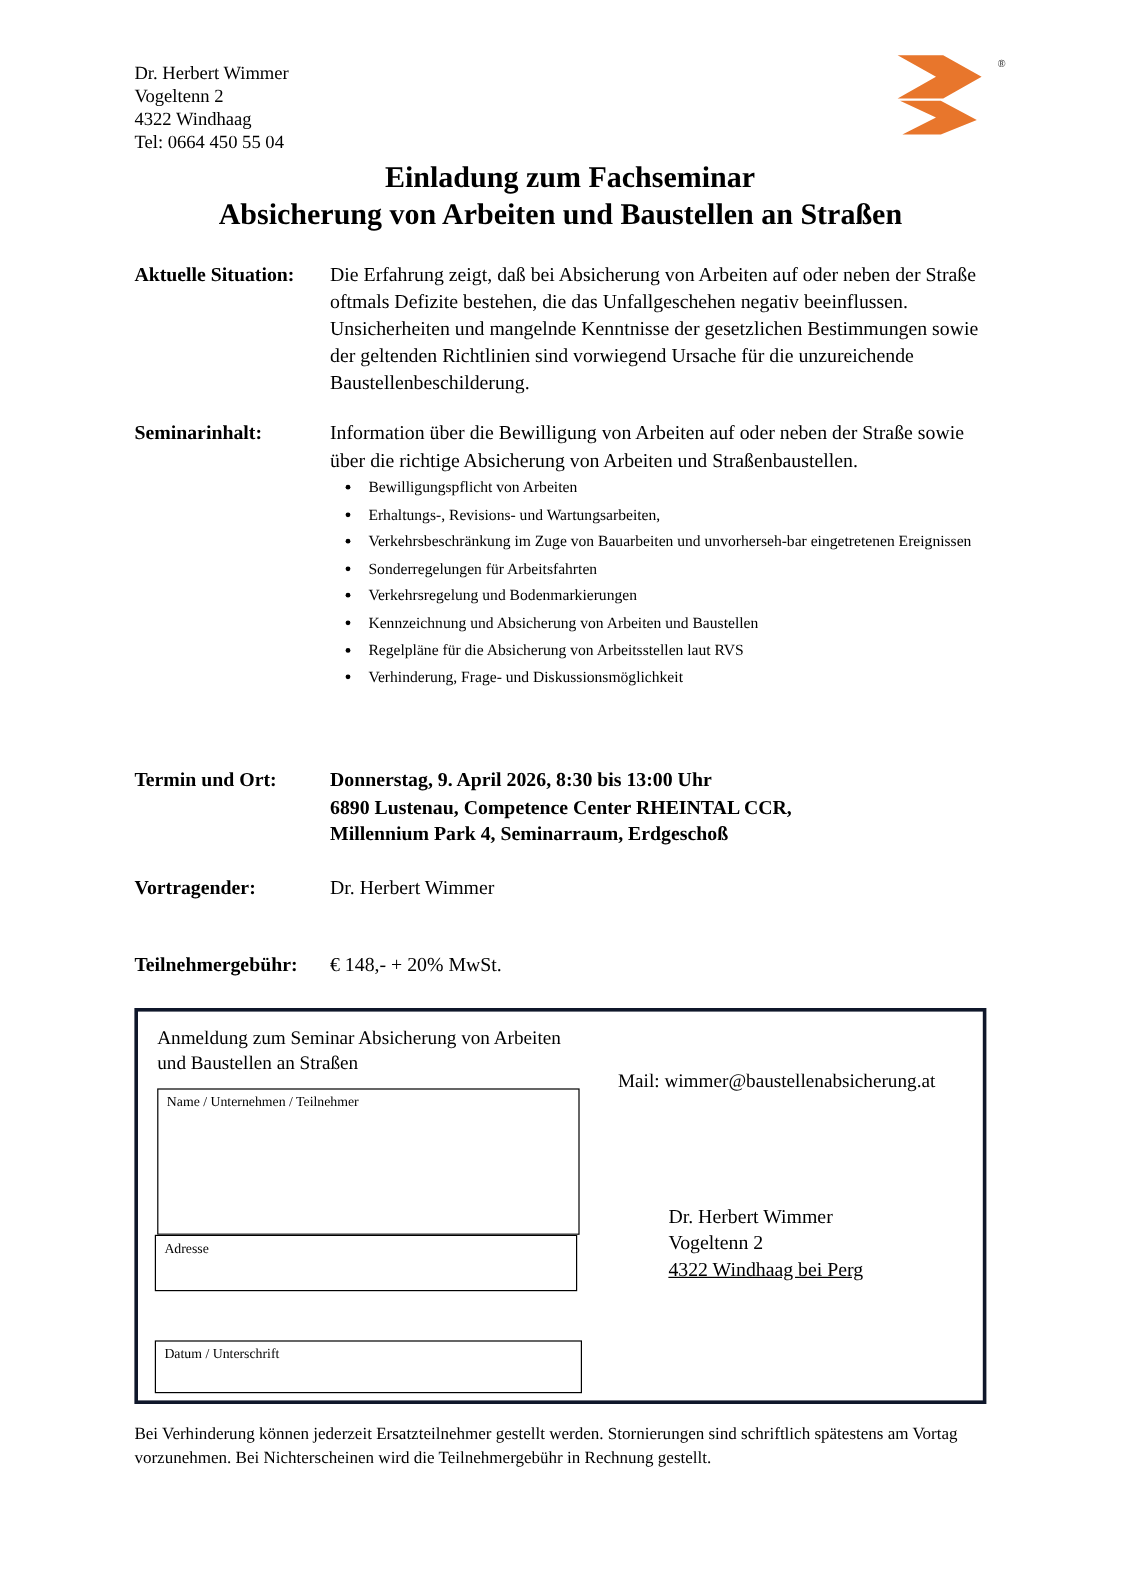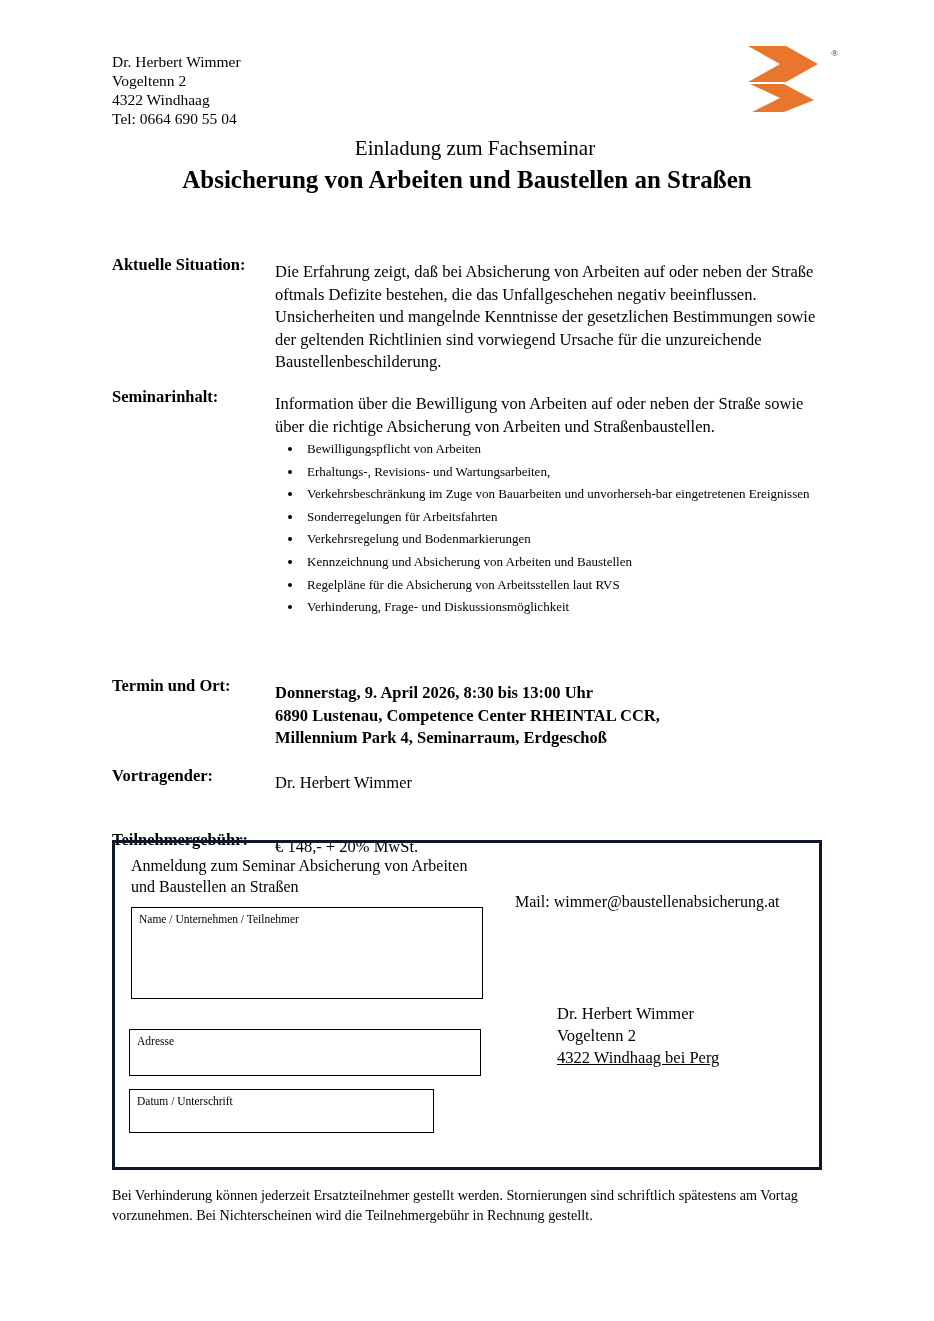--- a/index.html
+++ b/index.html
@@ -51,22 +51,22 @@
 
   
   .title-block {
     position: absolute;
     left: 0;
     top: 133px;
     width: 934px;
     text-align: center;
   }
   .title1 {
-    font-size: 21px;
-    font-weight: normal;
+    font-size: 25px;
+    font-weight: bold;
     line-height: 31px;
     padding-left: 16px;
   }
   .title2 {
     font-size: 25px;
     font-weight: bold;
     line-height: 31px;
   }
 
   
@@ -76,27 +76,25 @@
     width: 716px;
     display: flex;
     align-items: flex-start;
   }
   .row .label {
     width: 163px;
     flex: 0 0 163px;
     font-weight: bold;
     font-size: 16.5px;
     line-height: 22.5px;
-    margin-top: 36px;
   }
   .row .content {
     flex: 1;
     font-size: 16.5px;
     line-height: 22.5px;
-    margin-top: 43px;
   }
   .row .content.bold { font-weight: bold; }
 
   .r-situation { top: 218px; }
   .r-inhalt    { top: 350px; }
   .r-termin    { top: 639px; }
   .r-vortrag   { top: 729px; }
   .r-gebuehr   { top: 793px; }
   .r-gebuehr .label { width: 163px; flex: 0 0 163px; }
 
@@ -137,23 +135,23 @@
     background: #fff;
   }
   .field .ftitle {
     position: absolute;
     left: 7px;
     top: 4px;
     font-size: 11.5px;
     line-height: 14px;
     color: #000;
   }
-  .f-name    { left: 16px;  top: 64px;  width: 352px; height: 92px; }
+  .f-name    { left: 16px;  top: 64px;  width: 352px; height: 122px; }
   .f-adresse { left: 14px;  top: 186px; width: 352px; height: 47px; }
-  .f-datum   { left: 14px;  top: 246px; width: 305px; height: 44px; }
+  .f-datum   { left: 14px;  top: 274px; width: 356px; height: 44px; }
 
   .mail-line {
     position: absolute;
     left: 400px;
     top: 48px;
     font-size: 16px;
     line-height: 21px;
     white-space: nowrap;
   }
   .addr-block {
@@ -177,21 +175,21 @@
 </style>
 </head>
 <body>
 
 <div class="page">
 
   <div class="sender">
     <div>Dr. Herbert Wimmer</div>
     <div>Vogeltenn 2</div>
     <div>4322 Windhaag</div>
-    <div>Tel: 0664 690 55 04</div>
+    <div>Tel: 0664 450 55 04</div>
   </div>
 
   <div class="logo">
     <svg width="86" height="70" viewBox="0 0 86 70" xmlns="http://www.w3.org/2000/svg">
       <path d="M8 2 L46 2 L78 20 L46 38 L8 38 L40 20 Z" fill="#E8762C"></path>
       <path d="M10 40 L44 40 L74 56 L44 68 L12 68 L40 54 Z" fill="#E8762C"></path>
       <path d="M0 6 L6 6 L6 34 L0 34 Z" fill="#ffffff"></path>
     </svg>
     <span class="reg">®</span>
   </div>

